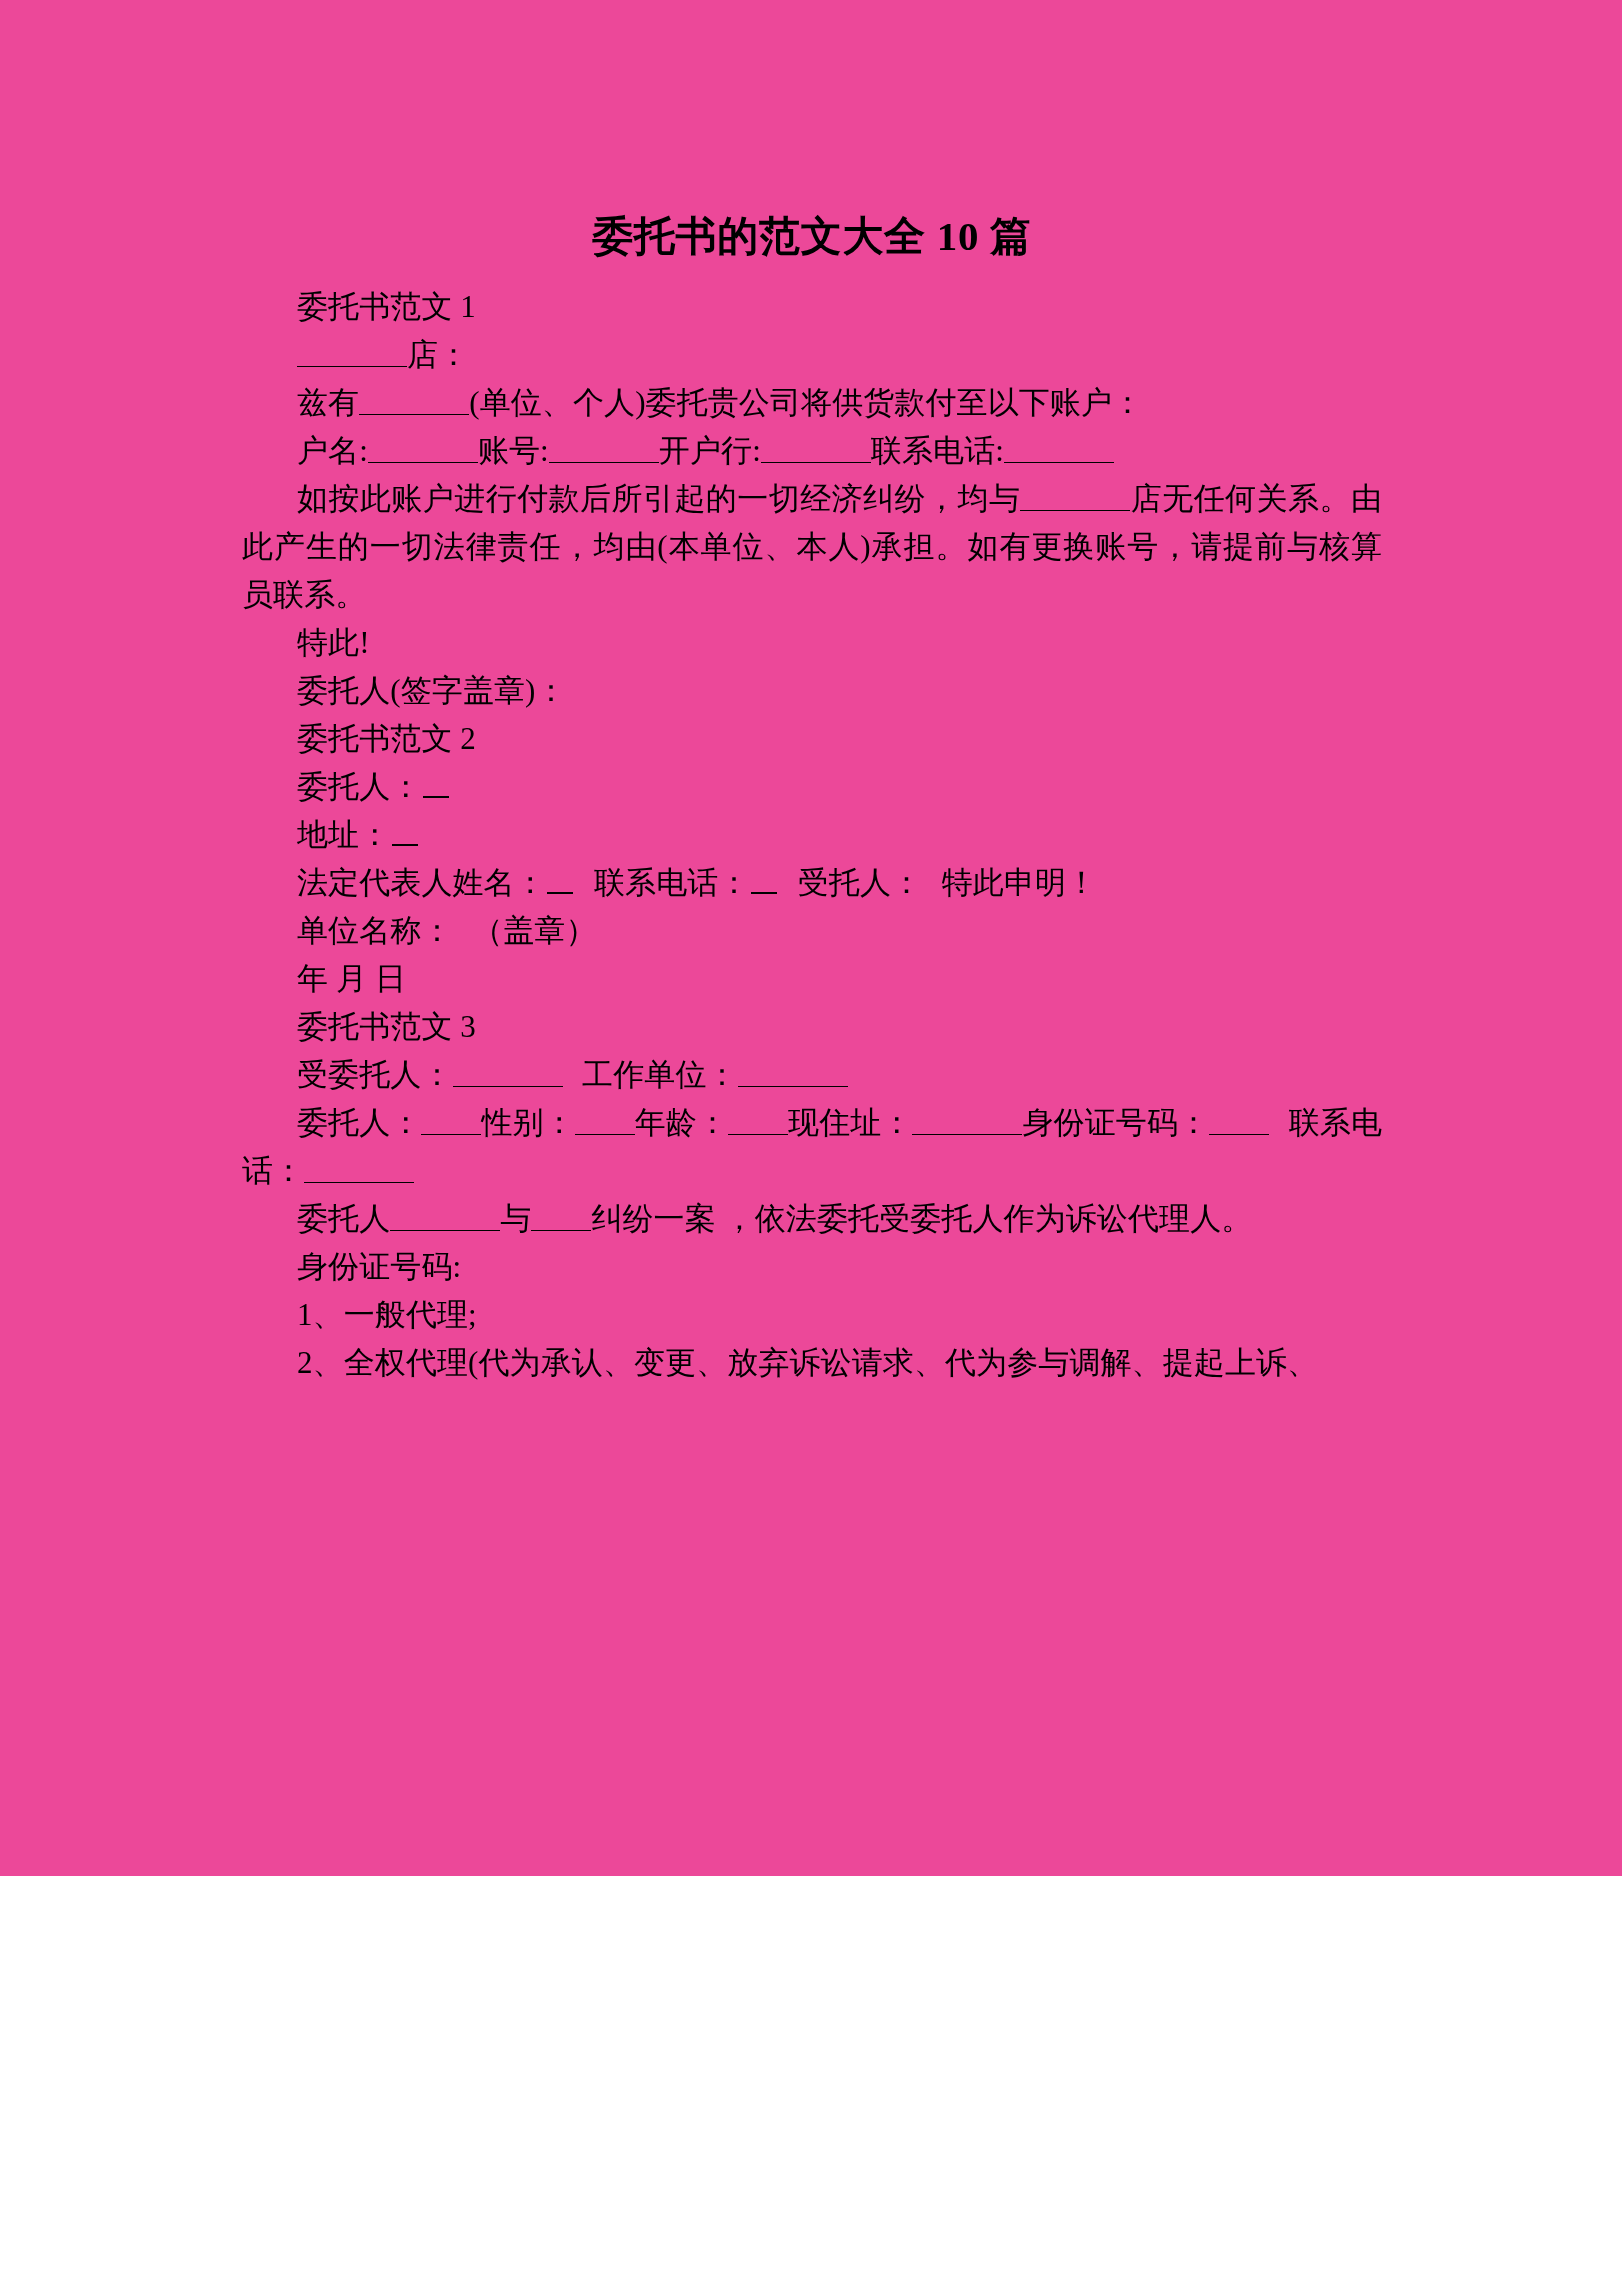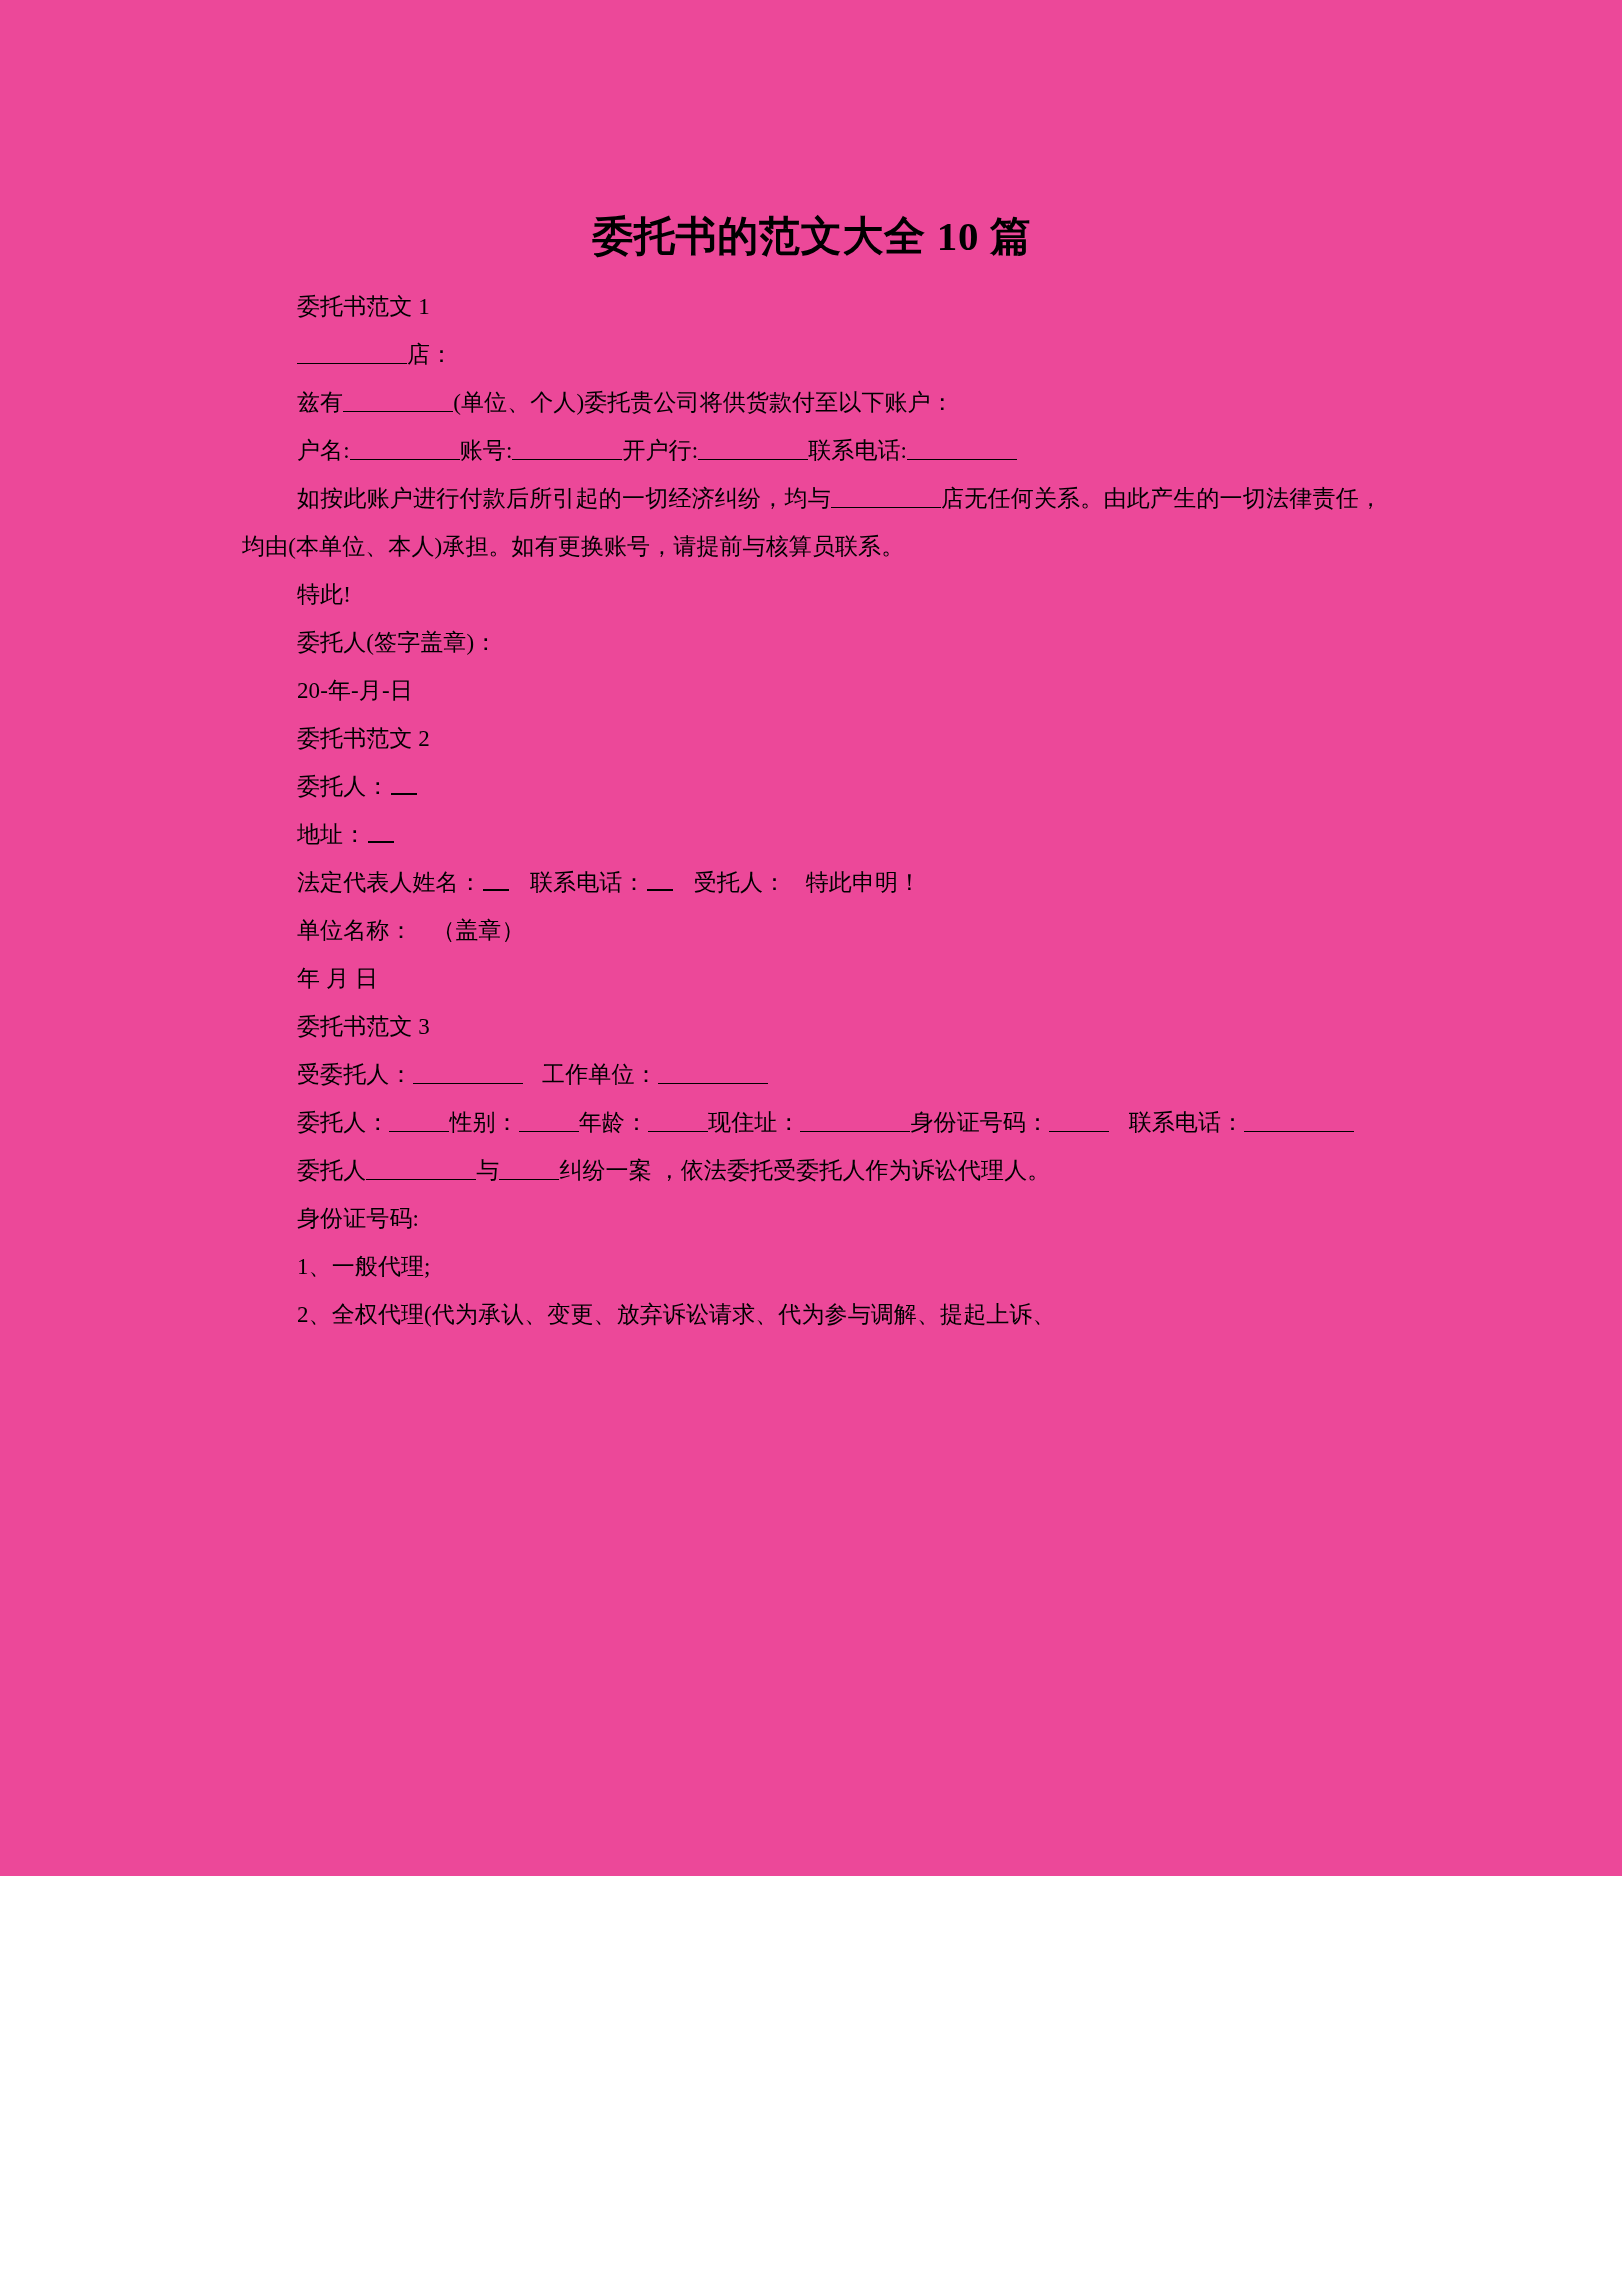--- a/index.html
+++ b/index.html
@@ -27,21 +27,21 @@
     font-weight: bold;
     font-size: 41px;
     line-height: 1.25;
     letter-spacing: 0.7px;
     margin: 0;
     padding-top: 211px;
     padding-bottom: 0;
     white-space: pre;
   }
   .para {
-    font-size: 23px;
+    font-size: 31px;
     line-height: 48px;
     margin: 0;
     text-align: justify;
     text-justify: inter-ideograph;
     letter-spacing: 0.1px;
     word-break: break-all;
   }
   .indent {
     text-indent: 55px;
   }
@@ -85,21 +85,20 @@
     <p class="para indent"><span>兹有</span><span class="blank blank-l"></span><span>(单位、个人)委托贵公司将供货款付至以下账户：</span></p>
 
     <p class="para indent"><span>户名:</span><span class="blank blank-l"></span><span>账号:</span><span class="blank blank-l"></span><span>开户行:</span><span class="blank blank-l"></span><span>联系电话:</span><span class="blank blank-l"></span></p>
 
     <p class="para indent"><span>如按此账户进行付款后所引起的一切经济纠纷，均与</span><span class="blank blank-l"></span><span>店无任何关系。由此产生的一切法律责任，均由(本单位、本人)承担。如有更换账号，请提前与核算员联系。</span></p>
 
     <p class="para indent">特此!</p>
 
     <p class="para indent">委托人(签字盖章)：</p>
 
-    <p class="para indent">20-年-月-日</p>
 
     <p class="para indent">委托书范文 2</p>
 
 
     <p class="para indent"><span>委托人：</span><span class="ushort"></span></p>
 
     <p class="para indent"><span>地址：</span><span class="ushort"></span></p>
 
     <p class="para indent"><span>法定代表人姓名：</span><span class="ushort"></span><span class="sp-wide"></span><span>联系电话：</span><span class="ushort"></span><span class="sp-wide"></span><span>受托人：</span><span class="sp-wide"></span><span>特此申明！</span></p>
 

